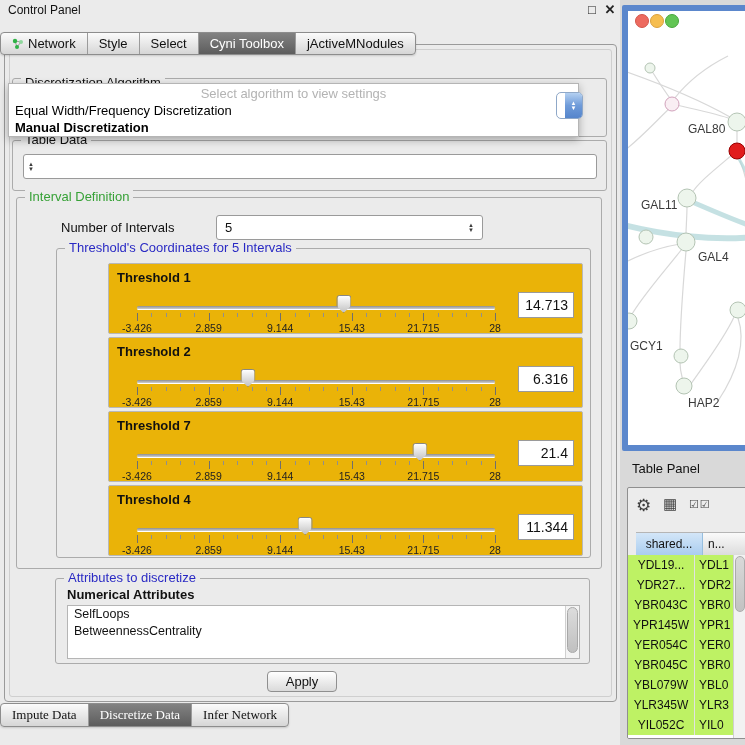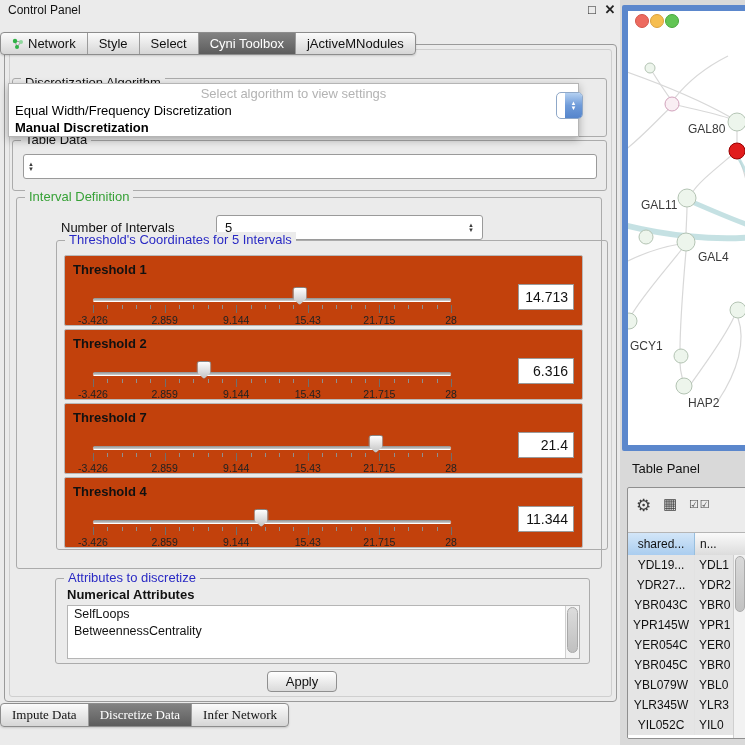--- a/index.html
+++ b/index.html
@@ -57,24 +57,24 @@
   .popup-placeholder{height:16px;text-align:center;color:#b3b3b3;font-size:13px;padding-top:2px;}
   .popup-item{height:16px;font-size:13px;color:#000;padding-left:6px;padding-top:1px;}
   .popup-item.bold{font-weight:bold;}
   
   .td-group{left:12px;top:140px;width:593px;height:49px;}
   .td-combo{left:10px;top:13px;width:572px;height:23px;}
   
   .interval-group{left:16px;top:197px;width:584px;height:370px;}
   .ni-label{position:absolute;left:44px;top:22px;font-weight:normal;font-size:13px;}
   .ni-combo{left:199px;top:17px;width:265px;height:23px;}
-  .thr-group{left:39px;top:42px;width:533px;height:308px;padding-left:17px;}
+  .thr-group{left:39px;top:50px;width:533px;height:308px;}
   .thr-container{position:absolute;left:7px;top:14px;width:519px;}
   .thr-panel{position:relative;height:69px;margin-bottom:3px;border:1px solid #b8b8b8;
-    border-radius:2px;background:#c2410c;}
+    border-radius:2px;background:#eab308;margin-left:44px;}
   .thr-label{position:absolute;left:8px;top:6px;font-weight:bold;font-size:13px;}
   .thr-slider{position:absolute;left:28px;top:30px;width:358px;height:38px;}
   .thr-track{position:absolute;left:0;right:0;top:12px;height:3px;border-radius:2px;
     background:linear-gradient(#8f8f8f,#cfcfcf);box-shadow:0 1px 0 #fff;}
   .thr-thumb{position:absolute;top:1px;width:13px;height:16px;transform:translateX(-50%);
     background:linear-gradient(#fefefe,#c4c4c4);border:1px solid #878787;
     border-radius:3px;clip-path:polygon(0 0,100% 0,100% 60%,50% 100%,0 60%);z-index:3;}
   .thr-ticks{position:absolute;left:0;width:100%;top:19px;height:9px;}
   .tickmark{position:absolute;top:0;width:1px;background:#8f8f8f;}
   .tickmark.minor{height:4px;}
@@ -108,28 +108,28 @@
   .net-label{font-size:12px;fill:#3a3a3a;}
   
   .table-panel-title{position:absolute;left:632px;top:461px;font-size:13px;color:#111;}
   .table-panel{position:absolute;left:627px;top:487px;width:118px;height:250px;
     border:1px solid #8f8f8f;border-radius:2px;background:#ececec;overflow:hidden;}
   .tp-toolbar{position:absolute;left:0;top:0;right:0;height:44px;}
   .tp-icon{position:absolute;top:7px;color:#3f3f3f;}
   .tp-icon.gear{left:8px;font-size:17px;}
   .tp-icon.cols{left:35px;font-size:15px;}
   .tp-icon.checks{left:61px;font-size:11px;letter-spacing:1px;top:10px;}
-  .tp-header{position:absolute;left:0;top:44px;right:0;height:22px;display:flex;
+  .tp-header{position:absolute;left:8px;top:44px;right:0;height:22px;display:flex;
     background:linear-gradient(#fafafa,#dcdcdc);border-top:1px solid #b5b5b5;border-bottom:1px solid #aaa;
     font-size:12px;line-height:22px;}
   .tp-h1{width:66px;text-align:center;background:linear-gradient(#d3e6f8,#aacdef);
     border-right:1px solid #97bede;white-space:nowrap;overflow:hidden;}
   .tp-h2{flex:1;padding-left:5px;white-space:nowrap;overflow:hidden;}
   .tp-rows{position:absolute;left:0;top:67px;right:12px;bottom:0;background:#fff;}
-  .tp-row{display:flex;height:20px;line-height:20px;font-size:12px;background:#e5e5e5;align-items:center;}
+  .tp-row{display:flex;height:20px;line-height:20px;font-size:12px;background:#bef264;align-items:center;}
   .tp-c1{width:66px;text-align:center;border-right:1px solid #e2e2e2;white-space:nowrap;overflow:hidden;}
   .tp-c2{flex:1;padding-left:4px;white-space:nowrap;overflow:hidden;}
   .tp-scroll{position:absolute;right:0;top:67px;bottom:0;width:12px;background:#f2f2f2;border-left:1px solid #cfcfcf;}
   .tp-thumb{margin:1px;height:54px;background:linear-gradient(#d9d9d9,#c2c2c2);border:1px solid #ababab;border-radius:5px;}
 </style>
 </head>
 <body>
 
 <div class="left-app">
   <div class="window-title">Control Panel</div>

